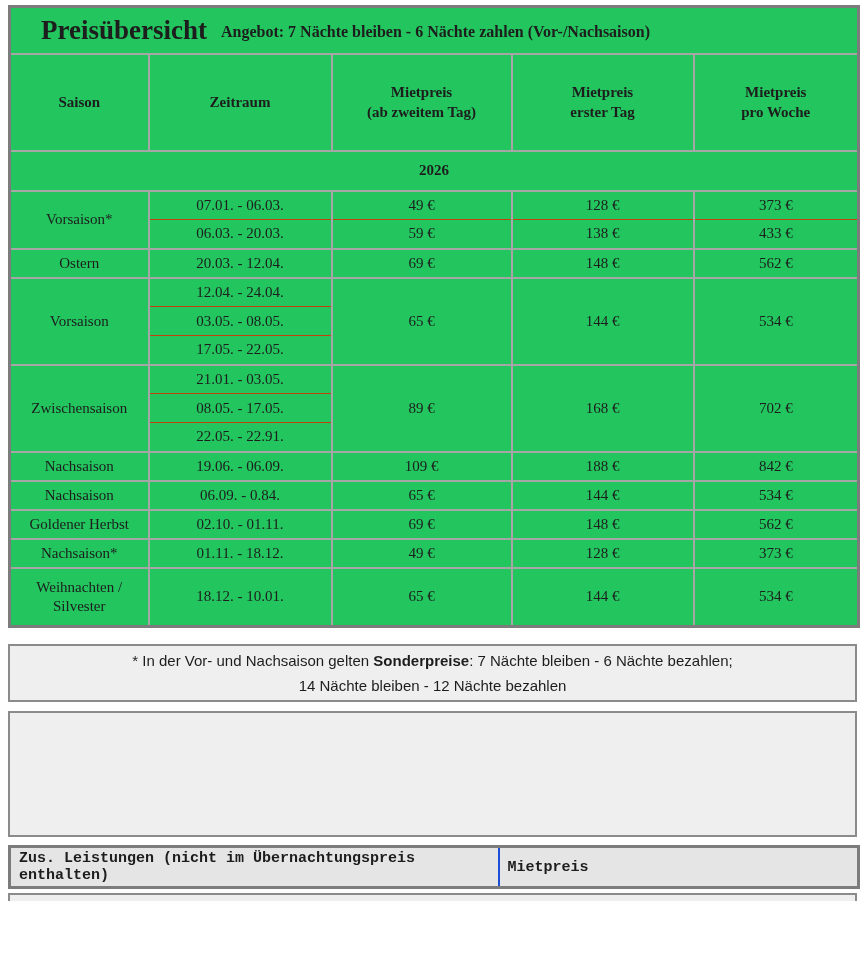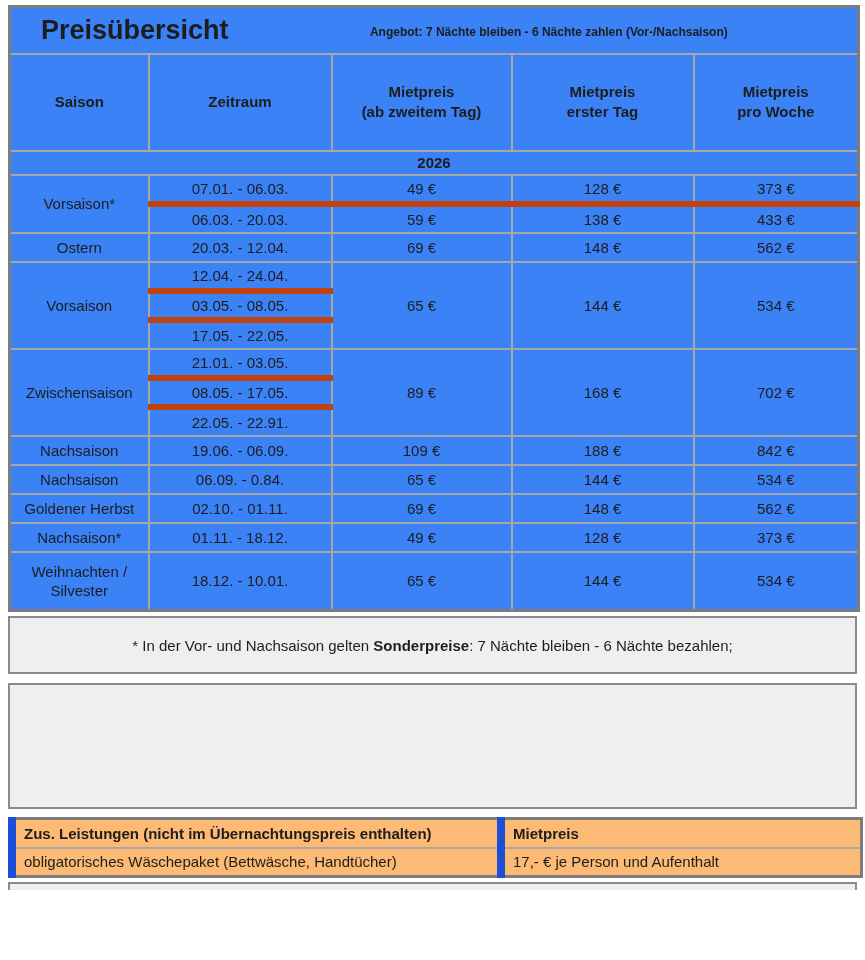--- a/index.html
+++ b/index.html
@@ -7,74 +7,76 @@
   body {
     font-family: "Liberation Sans", sans-serif;
     color: #1d1d1d;
   }
   .page { padding: 5px 8px 0 8px; }
 
   
   table { border-collapse: collapse; width: 849px; table-layout: fixed; }
   table.main { border: 3px solid #7c7c7c; }
   table.main td {
-    background: #3b82f6;
+    background: #22c55e;
     border-left: 2px solid #a6a6a6;
     border-top: 2px solid #a6a6a6;
     font-size: 15px;
     text-align: center;
     vertical-align: middle;
     padding: 2px;
-  }
-  table.main tr.sub td { border-top: 6px solid #c2410c; }
+    font-family: Liberation Serif, serif;
+  }
+  table.main tr.sub td { border-top: 1px solid #c2410c; }
   td.titlebar { height: 47px; }
   .titlebar-inner { display: flex; align-items: center; }
   .big-title { font-size: 27px; font-weight: bold; margin-left: 28px; white-space: nowrap; }
-  .offer-text { flex: 1; text-align: center; font-size: 12px; font-weight: bold; padding-left: 14px; padding-top: 4px; }
+  .offer-text { flex: 1; text-align: left; font-size: 16px; font-weight: bold; padding-left: 14px; padding-top: 4px; }
   td.colhead { height: 97px; font-weight: bold; line-height: 20px; }
-  td.yearrow { height: 24px; font-weight: bold; }
+  td.yearrow { height: 40px; font-weight: bold; }
   td.season, td.period, td.price { height: 29px; }
   tr.tall td.period, tr.tall td.season { height: 59px; }
   td.season { line-height: 19px; }
 
   
   .block {
     width: 849px;
     background: #efefef;
     border: 2px solid #8b8b8b;
     font-size: 15px;
   }
   .note-block {
-    margin-top: 4px;
+    margin-top: 16px;
     height: 58px;
     display: flex;
     flex-direction: column;
     justify-content: center;
     text-align: center;
     line-height: 25px;
   }
   .kurtaxe-block {
     margin-top: 9px;
     height: 126px;
     padding: 7px 10px 0 8px;
     line-height: 26px;
     text-align: left;
   }
 
   
   table.extras { margin-top: 8px; border: 3px solid #7c7c7c; }
   table.extras td {
-    background: #fdba74;
-    border-left: 8px solid #1d4ed8;
+    background: #e5e5e5;
+    border-left: 2px solid #1d4ed8;
     border-top: 2px solid #a6a6a6;
     font-size: 15px;
     text-align: left;
     vertical-align: middle;
     height: 29px;
     padding: 2px 6px 2px 8px;
+    font-family: Liberation Mono, monospace;
   }
   table.extras td.hdr { font-weight: bold; }
 
   
   .cutoff {
     margin-top: 4px;
     width: 849px;
     height: 8px;
     background: #efefef;
     border: 2px solid #8b8b8b;
@@ -205,37 +207,34 @@
           <td class="period">18.12. - 10.01.</td>
           <td class="price">65 €</td>
           <td class="price">144 €</td>
           <td class="price">534 €</td>
         </tr>
       </tbody>
   </table>
 
   <div class="block note-block">
     <div><span>* In der Vor- und Nachsaison gelten </span><b>Sonderpreise</b><span>: 7 Nächte bleiben - 6 Nächte bezahlen;</span></div>
+    <div>14 Nächte bleiben - 12 Nächte bezahlen</div>
   </div>
 
   <div class="block kurtaxe-block">
   </div>
 
   <table class="extras">
     <colgroup>
       <col style="width:489px">
         <col style="width:360px">
     </colgroup>
     <tbody>
         <tr>
           <td class="hdr">Zus. Leistungen (nicht im Übernachtungspreis enthalten)</td>
           <td class="hdr">Mietpreis</td>
         </tr>
-        <tr>
-          <td>obligatorisches Wäschepaket (Bettwäsche, Handtücher)</td>
-          <td>17,- € je Person und Aufenthalt</td>
-        </tr>
       </tbody>
   </table>
 
   <div class="cutoff"></div>
 
 </div>
 
 </body></html>

